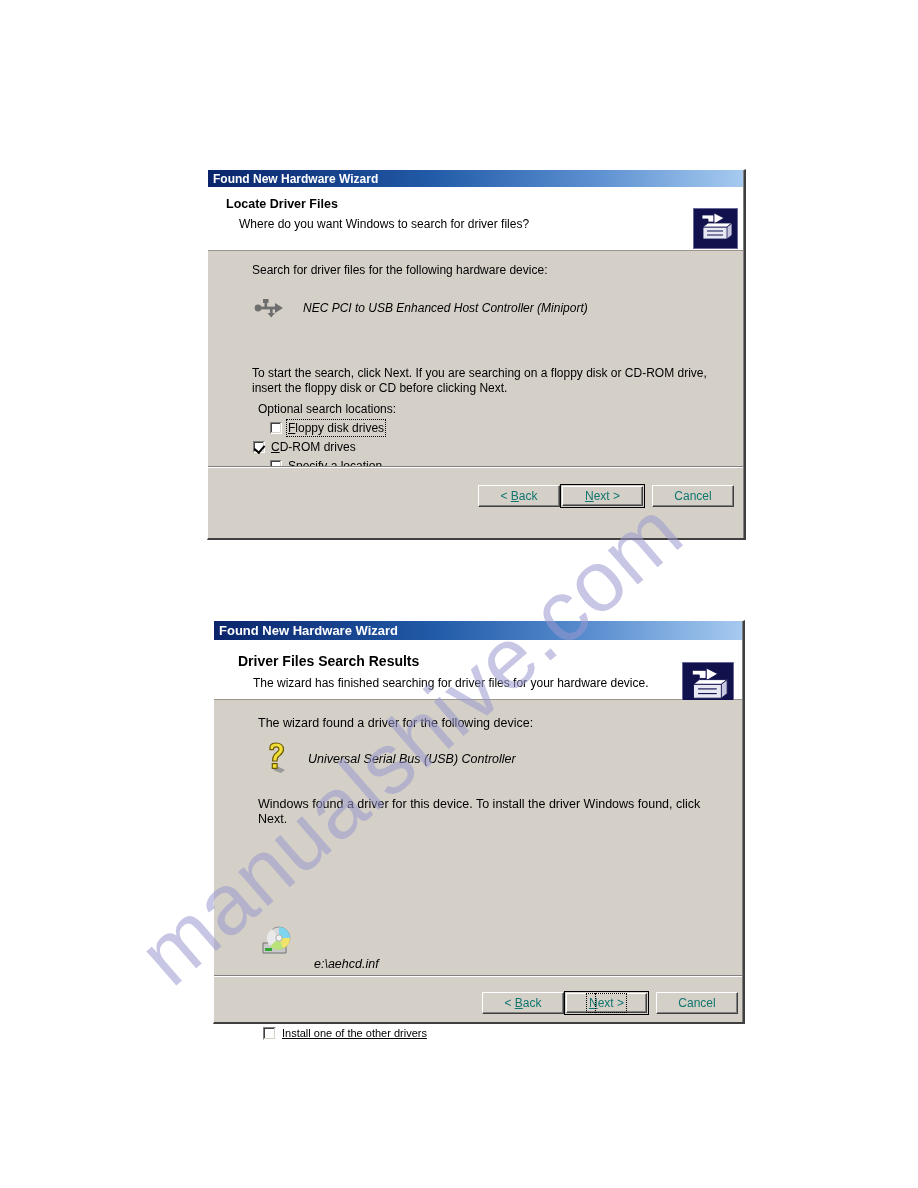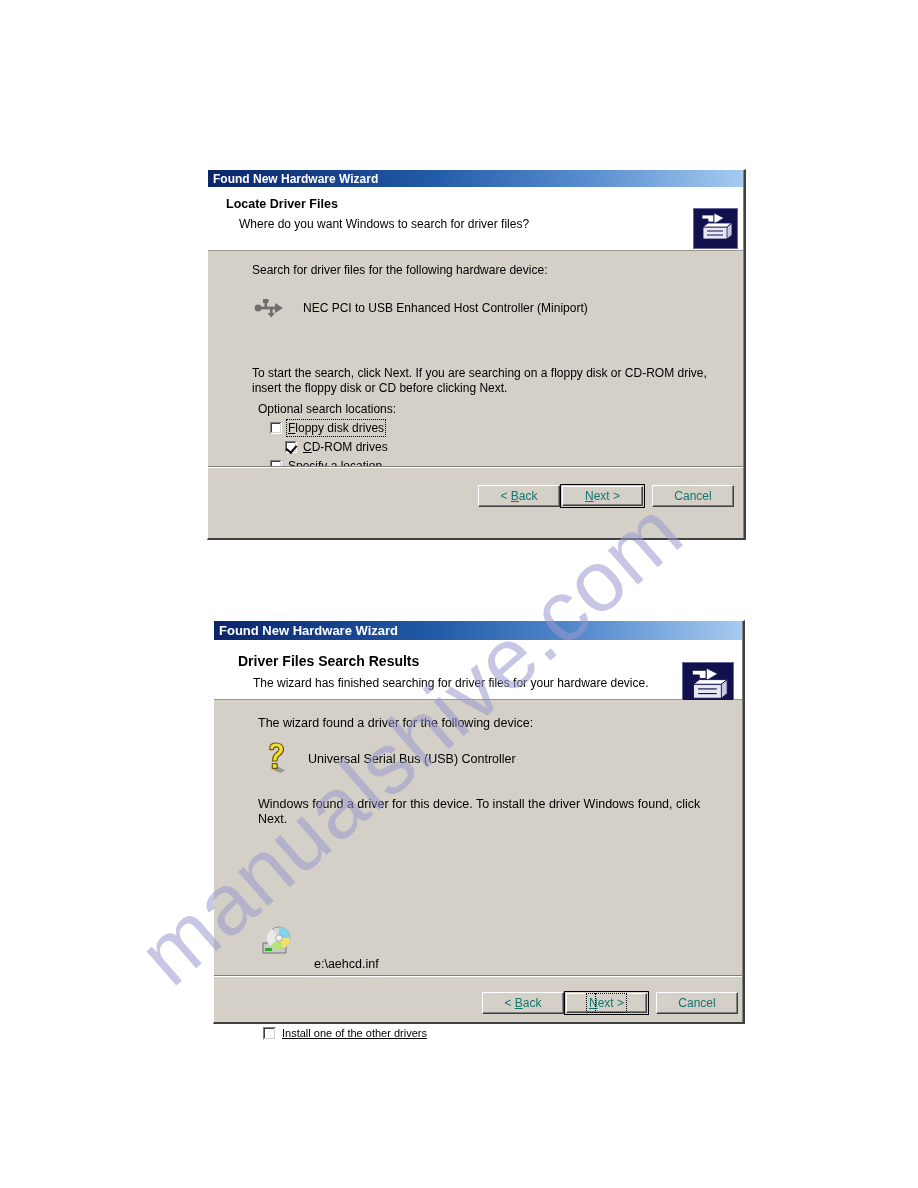--- a/index.html
+++ b/index.html
@@ -108,20 +108,21 @@
   .body-text {
     position: absolute;
     font-size: 12px;
     color: #000000;
     line-height: 15px;
   }
   .device-label {
     position: absolute;
     font-size: 12px;
     color: #000000;
+    font-style: italic;
   }
 
   
   .cbrow {
     position: absolute;
     display: flex;
     align-items: center;
     height: 14px;
   }
   .cbox {
@@ -287,21 +288,21 @@
 
       <div class="body-text" style="left:44px; top:115px; width:455px;">To start the search, click Next. If you are searching on a floppy disk or CD-ROM drive, insert the floppy disk or CD before clicking Next.</div>
 
       <div class="body-text" style="left:50px; top:151px;">Optional search locations:</div>
 
       <div class="cbrow focused" style="left:62px; top:170px;">
         <span class="cbox"></span>
         <span class="cblabel"><u>F</u><span>loppy disk drives</span></span>
       </div>
 
-      <div class="cbrow" style="left:77px; top:189px;">
+      <div class="cbrow" style="left:45px; top:189px;">
         <span class="cbox">
             <span class="tick"></span>
           </span>
         <span class="cblabel"><u>C</u><span>D-ROM drives</span></span>
       </div>
 
       <div class="cbrow" style="left:62px; top:208px;">
         <span class="cbox"></span>
         <span class="cblabel"><u>S</u><span>pecify a location</span></span>
       </div>

